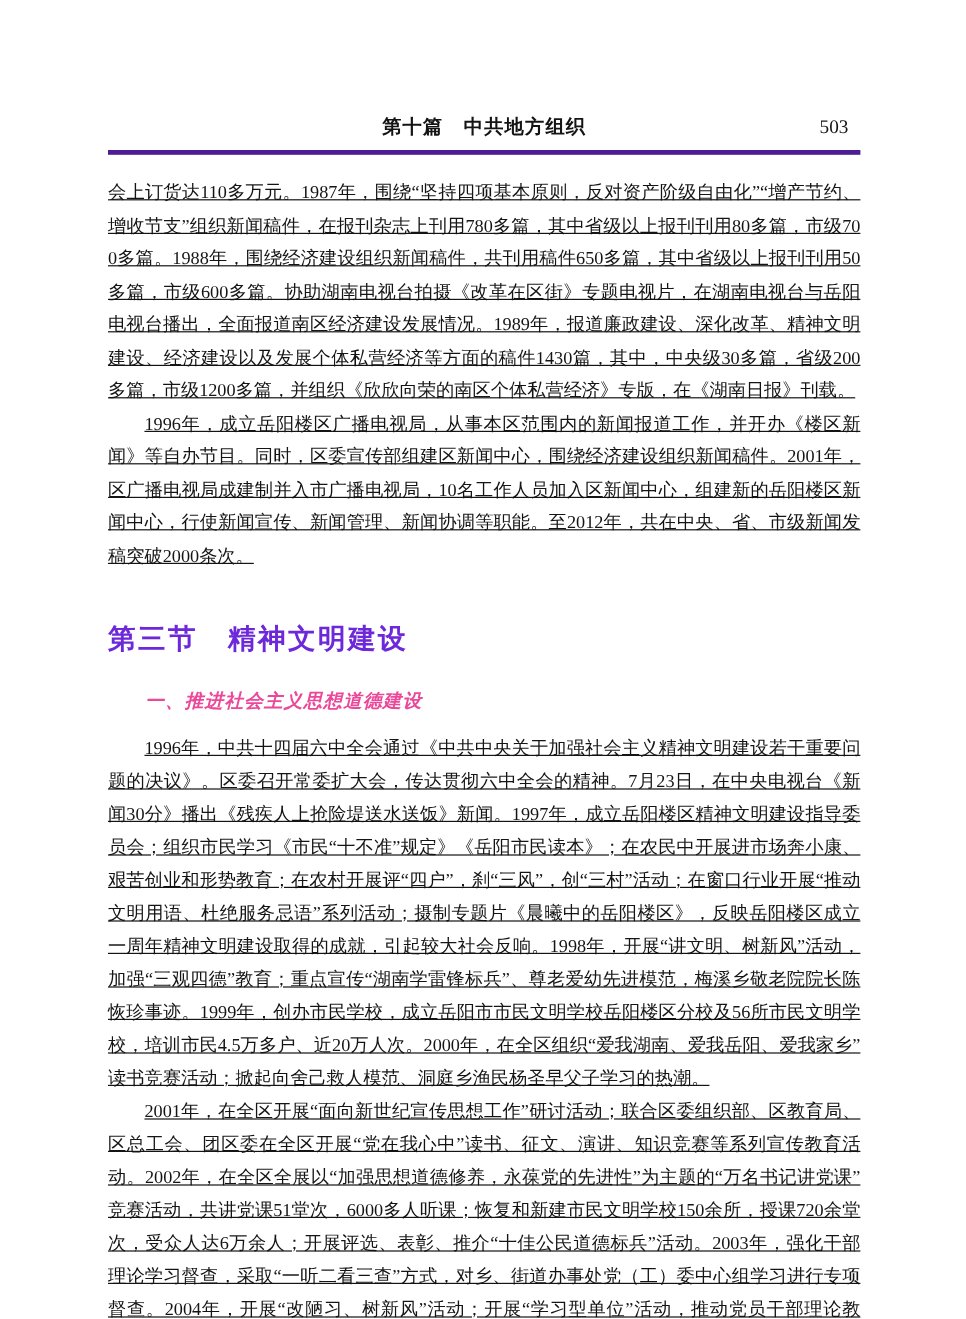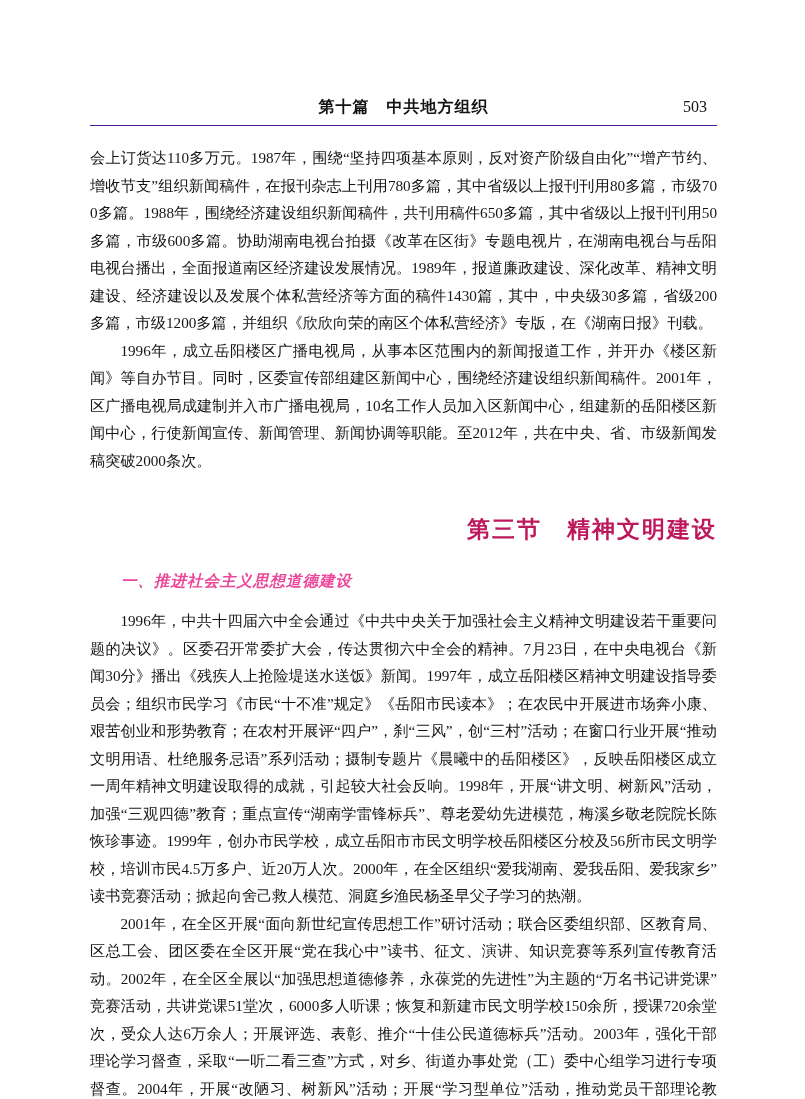--- a/index.html
+++ b/index.html
@@ -15,21 +15,21 @@
     background: #ffffff;
     color: #141414;
     overflow: hidden;
     box-sizing: border-box;
     padding: 97px 88px 0 90px;
     font-family: "Liberation Serif", "DejaVu Serif", serif;
   }
   .running-header {
     position: relative;
     height: 24px;
-    border-bottom: 1px solid #4c1d95;
+    border-bottom: 4px solid #4c1d95;
     padding-bottom: 4px;
     margin-bottom: 18px;
   }
   .running-header .chapter-title {
     display: block;
     text-align: center;
     font-family: "Liberation Sans", "DejaVu Sans", sans-serif;
     font-weight: bold;
     font-size: 16px;
     letter-spacing: 1px;
@@ -43,32 +43,33 @@
     font-weight: normal;
     line-height: 20px;
     font-family: "Liberation Serif", "DejaVu Serif", serif;
   }
   .body-text p {
     margin: 0;
     font-size: 15.2px;
     line-height: 27.5px;
     text-align: justify;
     word-break: break-all;
+    text-decoration: underline;
   }
   .body-text p.indent {
     text-indent: 2em;
   }
   .section-heading {
     margin: 40px 0 26px 0;
-    text-align: right;
+    text-align: left;
     font-family: "Liberation Sans", "DejaVu Sans", sans-serif;
     font-weight: bold;
     font-size: 23px;
     letter-spacing: 2px;
-    color: #be185d;
+    color: #6d28d9;
   }
   .subsection-heading {
     margin: 0 0 15px 0;
     text-indent: 2em;
     font-style: italic;            
     font-weight: 600;
     font-size: 15.5px;
     letter-spacing: 1px;
     font-family: "Liberation Serif", "DejaVu Serif", serif;
     color: #ec4899;

